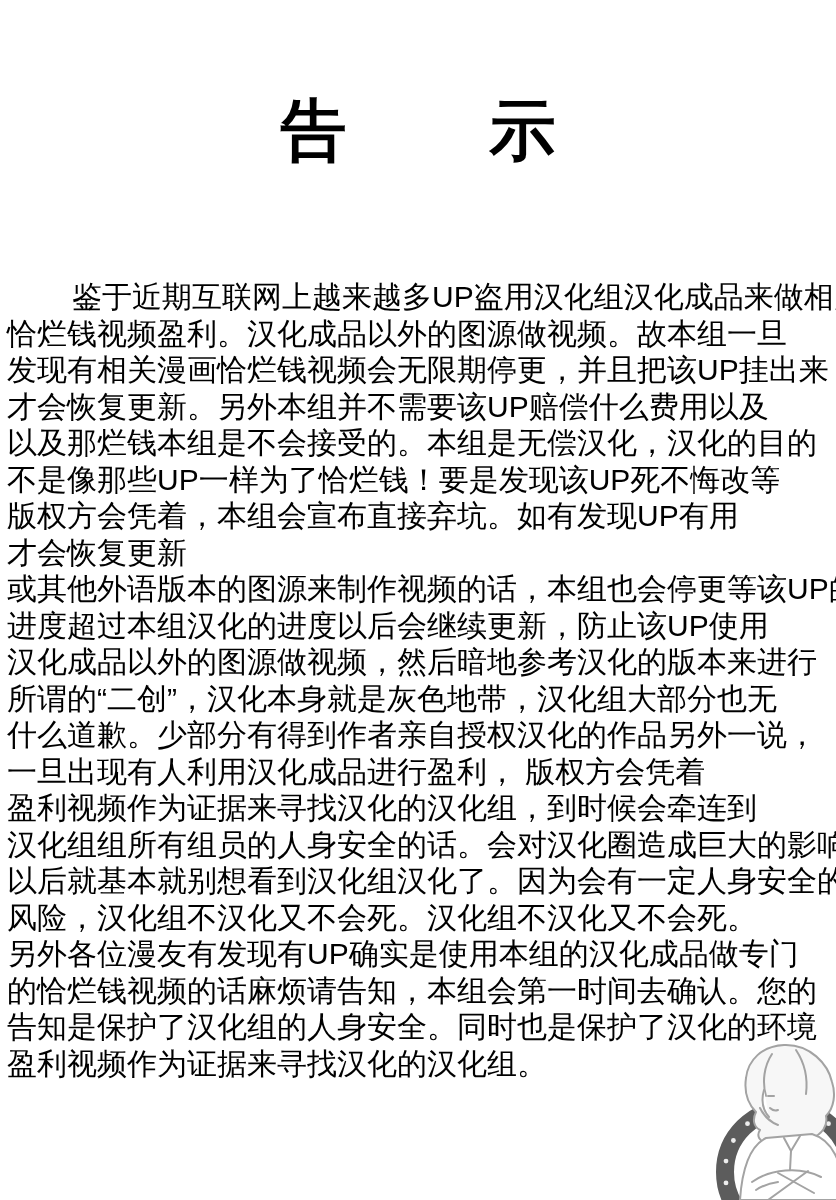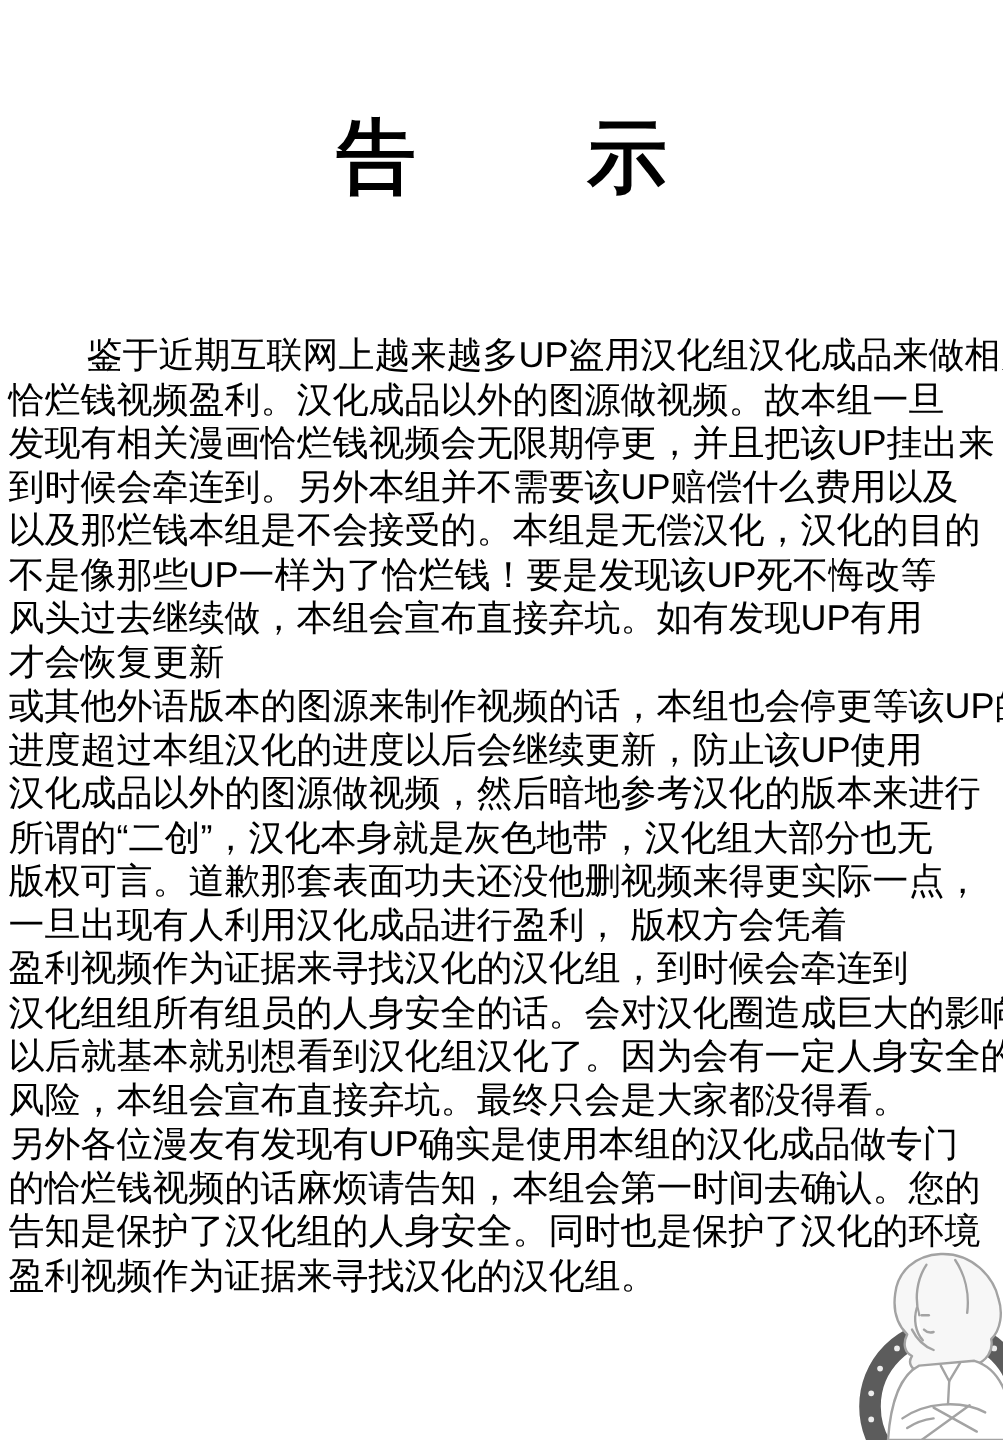--- a/index.html
+++ b/index.html
@@ -59,35 +59,35 @@
 
   <h1 class="title">
     <span>告</span>
     <span>示</span>
   </h1>
 
   <div class="notice">
     <div class="line indent">鉴于近期互联网上越来越多UP盗用汉化组汉化成品来做相关</div>
     <div class="line">恰烂钱视频盈利。汉化成品以外的图源做视频。故本组一旦</div>
     <div class="line">发现有相关漫画恰烂钱视频会无限期停更，并且把该UP挂出来，</div>
-    <div class="line">到时候会牵连到。另外本组并不需要该UP赔偿什么费用以及</div>
+    <div class="line">才会恢复更新。另外本组并不需要该UP赔偿什么费用以及</div>
     <div class="line">以及那烂钱本组是不会接受的。本组是无偿汉化，汉化的目的</div>
     <div class="line">不是像那些UP一样为了恰烂钱！要是发现该UP死不悔改等</div>
-    <div class="line">风头过去继续做，本组会宣布直接弃坑。如有发现UP有用</div>
+    <div class="line">版权方会凭着，本组会宣布直接弃坑。如有发现UP有用</div>
     <div class="line">才会恢复更新</div>
     <div class="line">或其他外语版本的图源来制作视频的话，本组也会停更等该UP的</div>
     <div class="line">进度超过本组汉化的进度以后会继续更新，防止该UP使用</div>
     <div class="line">汉化成品以外的图源做视频，然后暗地参考汉化的版本来进行</div>
     <div class="line">所谓的“二创”，汉化本身就是灰色地带，汉化组大部分也无</div>
-    <div class="line">版权可言。道歉那套表面功夫还没他删视频来得更实际一点，</div>
+    <div class="line">什么道歉。少部分有得到作者亲自授权汉化的作品另外一说，</div>
     <div class="line">一旦出现有人利用汉化成品进行盈利， 版权方会凭着</div>
     <div class="line">盈利视频作为证据来寻找汉化的汉化组，到时候会牵连到</div>
     <div class="line">汉化组组所有组员的人身安全的话。会对汉化圈造成巨大的影响，</div>
     <div class="line">以后就基本就别想看到汉化组汉化了。因为会有一定人身安全的</div>
-    <div class="line">风险，本组会宣布直接弃坑。最终只会是大家都没得看。</div>
+    <div class="line">风险，汉化组不汉化又不会死。汉化组不汉化又不会死。</div>
     <div class="line">另外各位漫友有发现有UP确实是使用本组的汉化成品做专门</div>
     <div class="line">的恰烂钱视频的话麻烦请告知，本组会第一时间去确认。您的</div>
     <div class="line">告知是保护了汉化组的人身安全。同时也是保护了汉化的环境</div>
     <div class="line">盈利视频作为证据来寻找汉化的汉化组。</div>
   </div>
 
   <svg class="badge" viewBox="0 0 170 170" xmlns="http://www.w3.org/2000/svg" aria-hidden="true">
 
     <circle cx="88" cy="142" r="63" fill="#ffffff" stroke="#5c5c5c" stroke-width="18"></circle>
 

